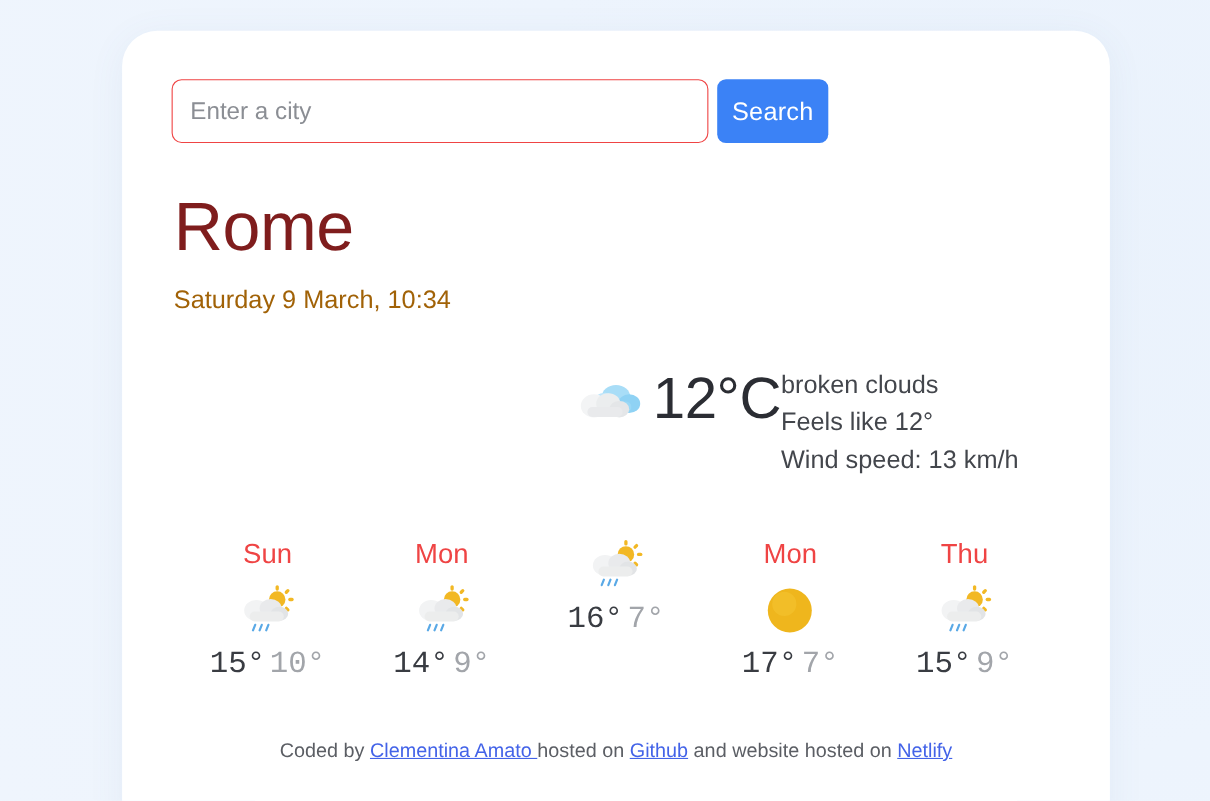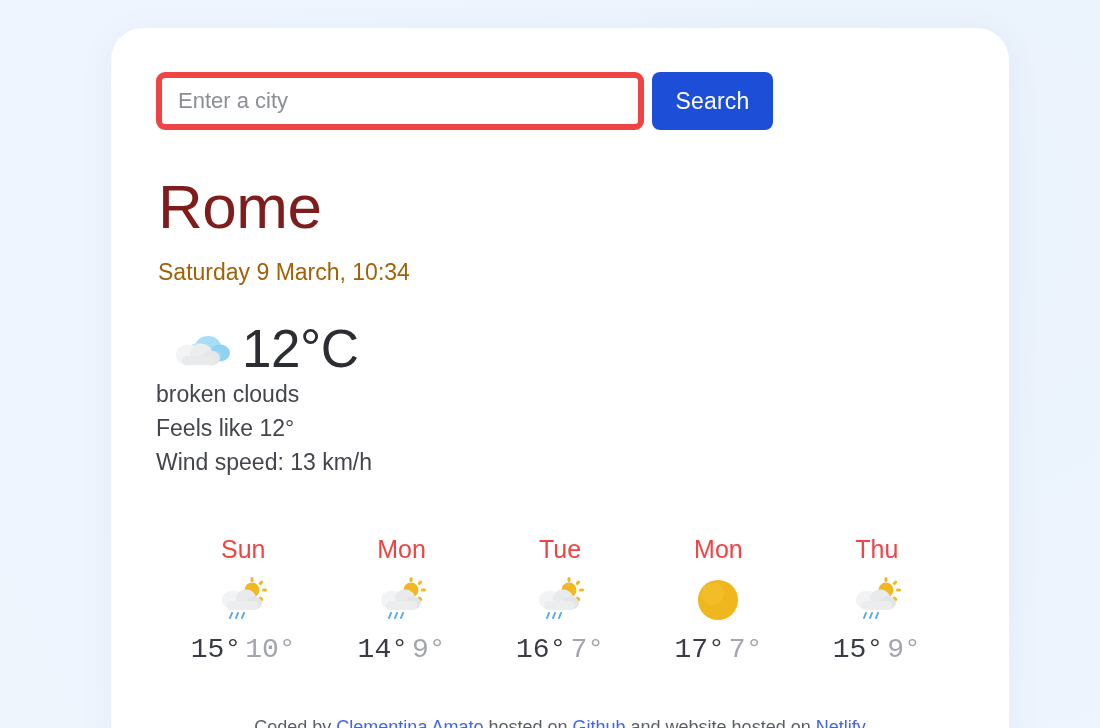--- a/index.html
+++ b/index.html
@@ -40,40 +40,40 @@
   
   .search-row {
     display: flex;
     align-items: stretch;
     gap: 8px;
     margin-top: 0px;
   }
   .search-input {
     width: 488px;
     height: 58px;
-    border: 6px solid #ef4444;
+    border: 1px solid #ef4444;
     border-radius: 9px;
     padding: 0 16px;
     font-family: "Liberation Sans", "DejaVu Sans", sans-serif;
     font-size: 22px;
     font-weight: 300;
     color: #2e3138;
     background: #fff;
     outline: none;
   }
   .search-input::placeholder {
     color: #8b8e94;
     font-weight: 300;
   }
   .search-button {
-    width: 121px;
+    width: 101px;
     height: 58px;
     border: none;
     border-radius: 8px;
-    background: #1d4ed8;
+    background: #3b82f6;
     color: #ffffff;
     font-family: "Liberation Sans", "DejaVu Sans", sans-serif;
     font-size: 23px;
     font-weight: 300;
     letter-spacing: 0.2px;
     cursor: pointer;
     padding: 0;
   }
 
   
@@ -90,23 +90,22 @@
     font-size: 23px;
     font-weight: 300;
     color: #a16207;
   }
 
   
   .current-block {
     display: flex;
     align-items: flex-start;
     justify-content: flex-end;
-    margin-top: 30px;
+    margin-top: 44px;
     padding-right: 38px;
-    flex-direction: column;
   }
   .current-left {
     display: flex;
     align-items: center;
     gap: 10px;
     padding-left: 12px;
     padding-top: 6px;
   }
   .current-icon {
     width: 64px;
@@ -275,21 +274,20 @@
               <line x1="27" y1="37" x2="25" y2="42"></line>
             </g>
           </svg>
         </div>
         <div class="forecast-temps">
           <span class="temp-max">14°</span><span class="temp-min">9°</span>
         </div>
       </div>
 
       <div class="forecast-day">
-        <div class="forecast-dayname">Tue</div>
         <div class="forecast-icon">
           <svg viewBox="0 0 52 48" width="52" height="48" aria-hidden="true">
             <g fill="#f2b824">
               <circle cx="35" cy="14" r="7.5"></circle>
               <rect x="33.5" y="1" width="3" height="5" rx="1.5"></rect>
               <rect x="45" y="12.5" width="5" height="3" rx="1.5"></rect>
               <rect x="42.5" y="4.2" width="3" height="5" rx="1.5" transform="rotate(45 44 6.7)"></rect>
               <rect x="42.5" y="20.2" width="3" height="5" rx="1.5" transform="rotate(-45 44 22.7)"></rect>
             </g>
             <g>

